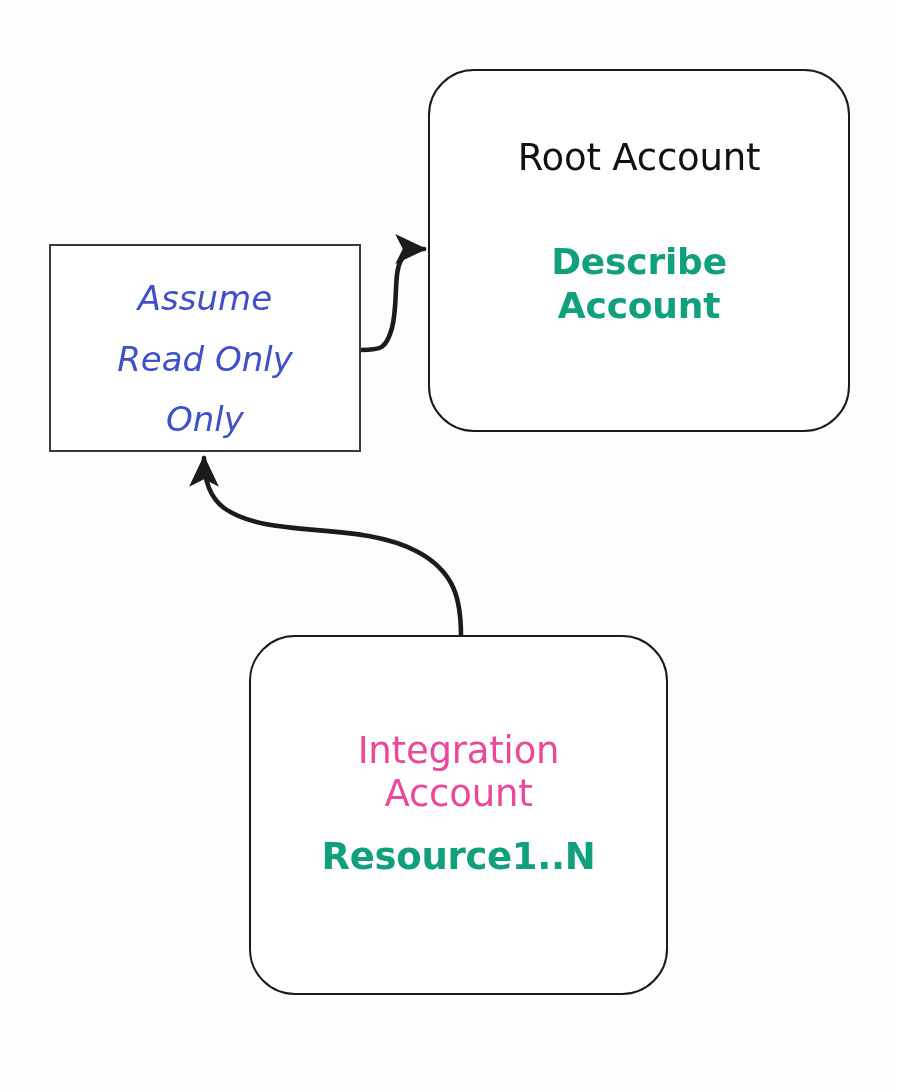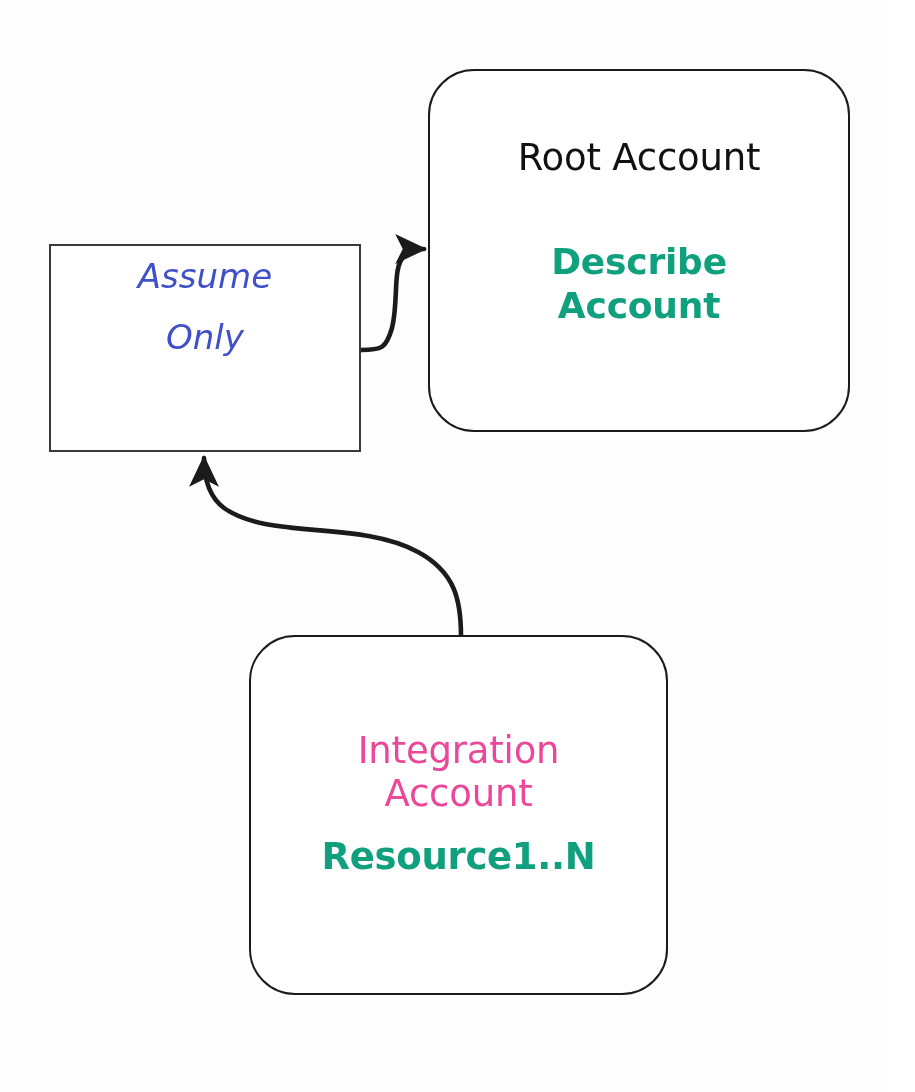--- a/index.html
+++ b/index.html
@@ -38,21 +38,21 @@
     justify-content: flex-start;
     text-align: center;
   }
   .node.rounded {
     border: 2px solid #1b1b1b;
     border-radius: 46px;
   }
   .node.rect {
     border: 2px solid #3a3a3a;
     border-radius: 0;
-    justify-content: flex-start;
+    justify-content: flex-end;
   }
 
   
   #node-root {
     left: 428px;
     top: 69px;
     width: 422px;
     height: 363px;
   }
   #node-root .title {
@@ -138,20 +138,21 @@
     <div class="title">Root Account</div>
     <div class="accent" style="color: rgb(17, 160, 126);">
       <span class="line">Describe</span>
       <span class="line">Account</span>
     </div>
   </div>
 
   <div class="node rect" id="node-assume">
     <div class="role-text" style="color: rgb(64, 80, 200);">
       <span class="line">Assume</span>
+      <span class="line">Read Only</span>
       <span class="line">Only</span>
     </div>
   </div>
 
   <div class="node rounded" id="node-integration">
     <div class="title">
       <span class="line">Integration</span>
       <span class="line">Account</span>
     </div>
     <div class="accent" style="color: rgb(17, 160, 126);">Resource1..N</div>

